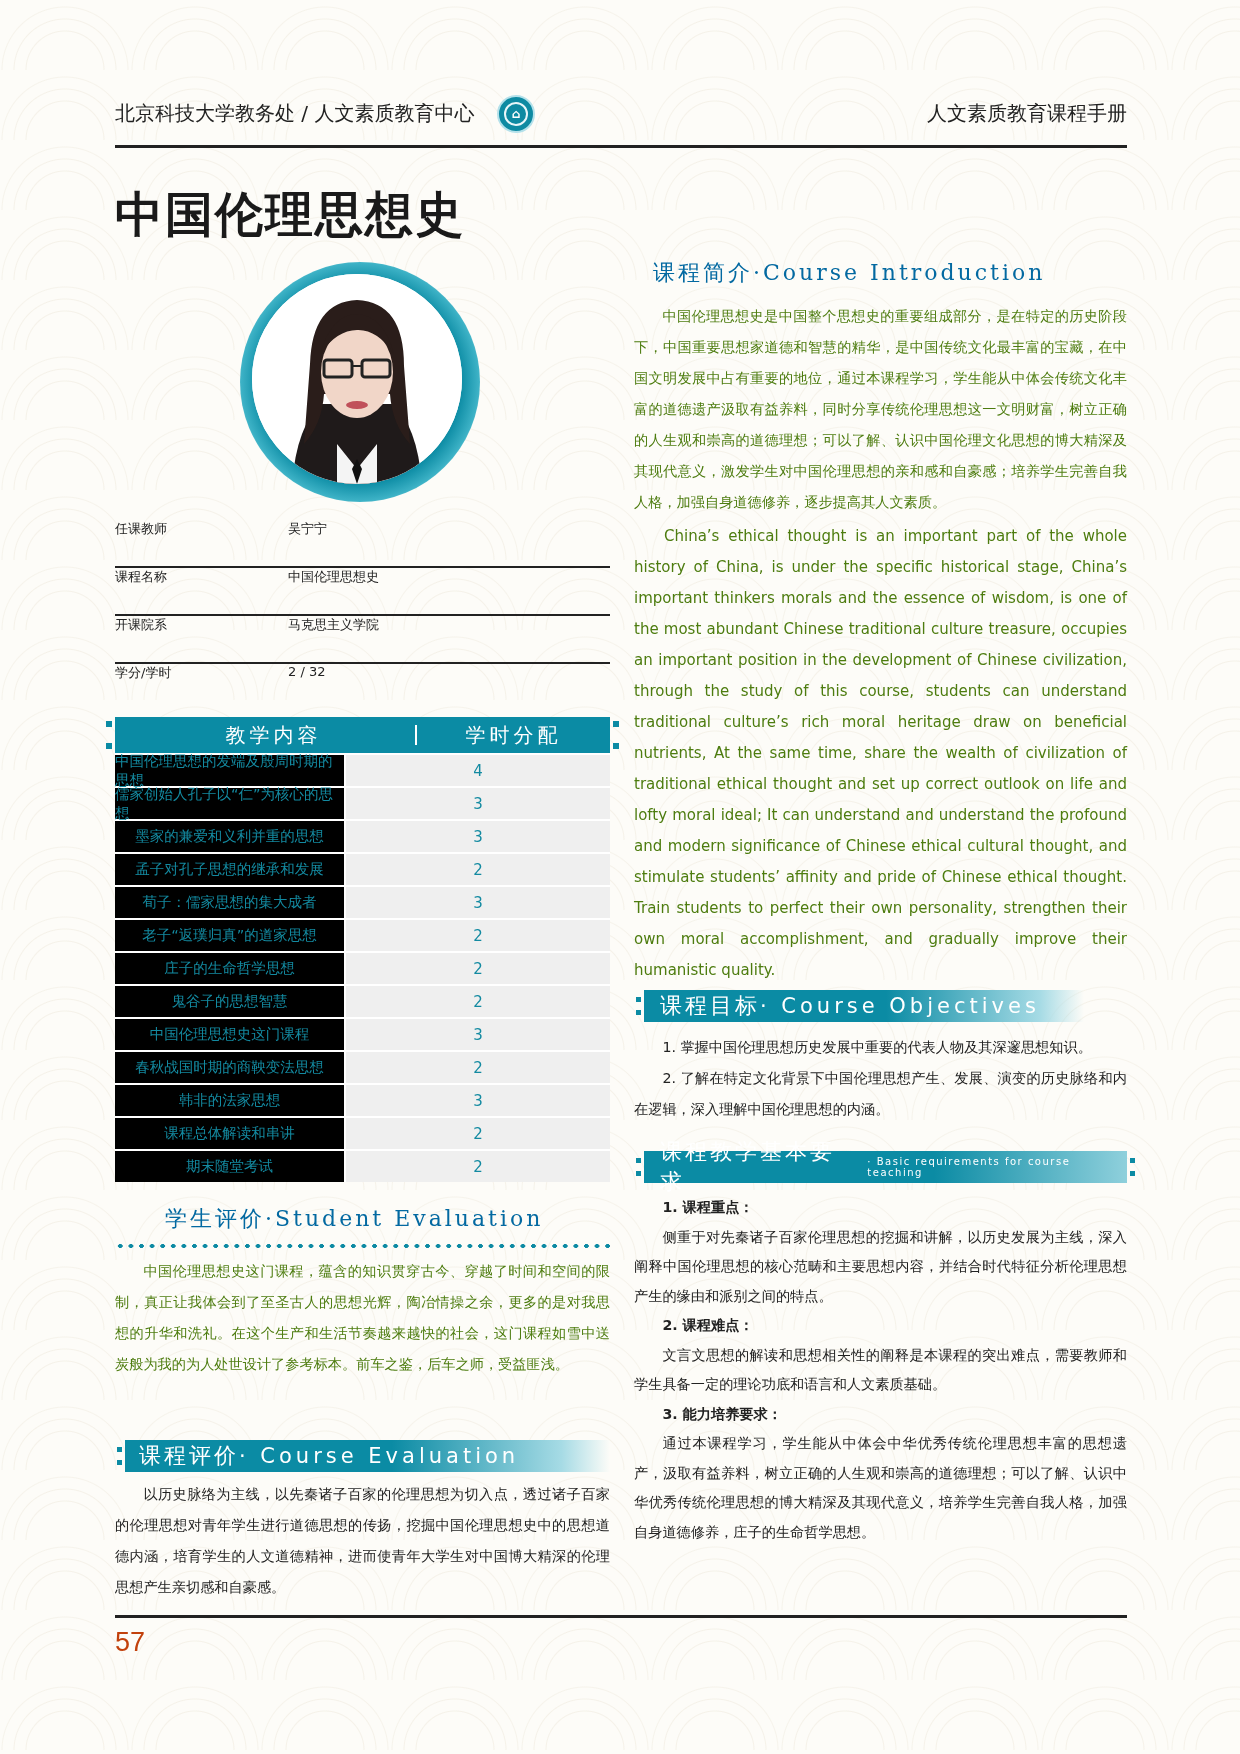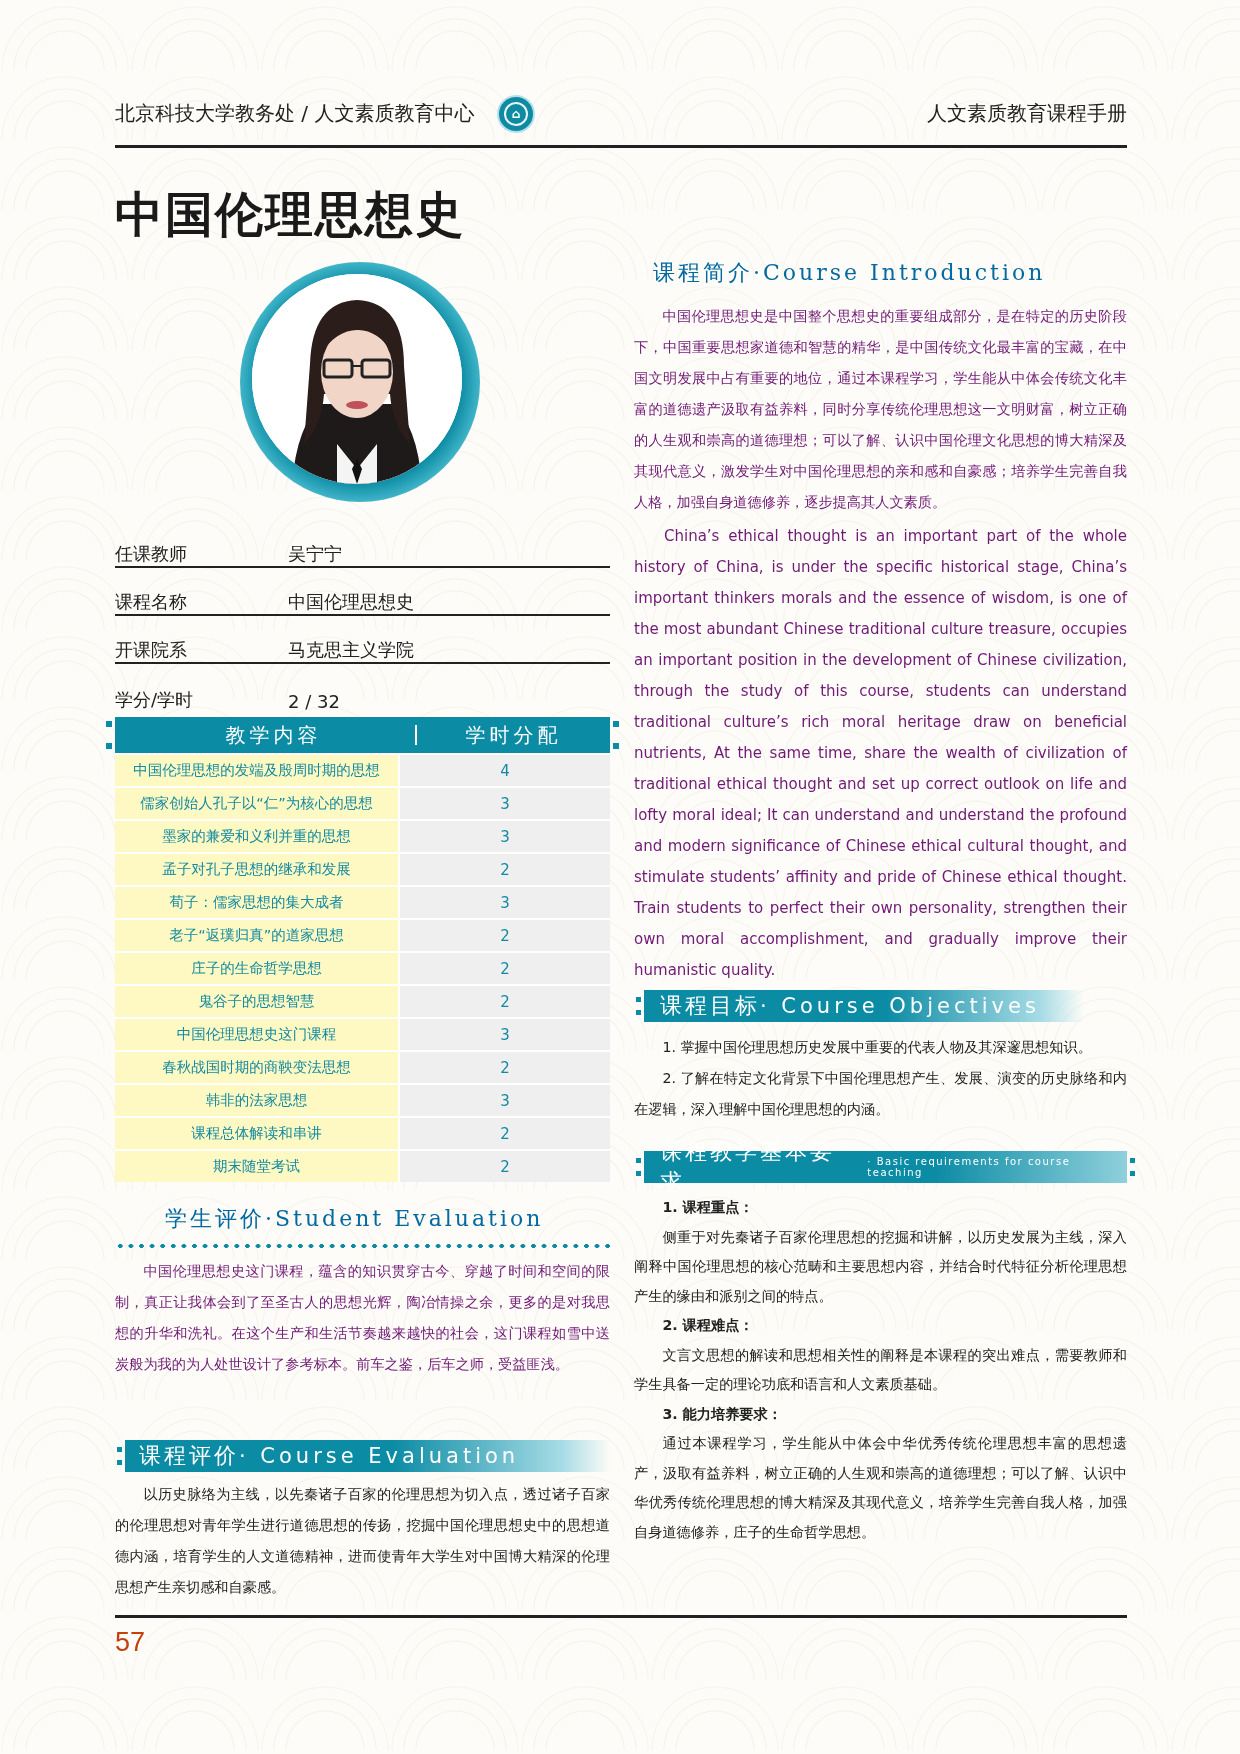--- a/index.html
+++ b/index.html
@@ -26,45 +26,45 @@
   .title { position: absolute; left: 115px; top: 183px; font-size: 48px; font-weight: bold; letter-spacing: 2px; color: #1a1a1a; font-family: "DejaVu Serif", "Liberation Serif", serif; }
 
   
   .portrait-ring { position: absolute; left: 240px; top: 262px; width: 240px; height: 240px; border-radius: 50%;
     background: radial-gradient(circle, #0f8ea6 60%, #3db2c6 70%, rgba(60,180,200,0.15) 78%, transparent 82%); }
   .portrait { position: absolute; left: 252px; top: 274px; width: 210px; height: 210px; border-radius: 50%; background: #fff; overflow: hidden; }
   .portrait svg { width: 100%; height: 100%; }
 
   
   .info { position: absolute; left: 115px; top: 520px; width: 495px; }
-  .info-row { display: flex; height: 48px; align-items: flex-end; border-bottom: 2px solid #222; font-size: 18px; }
+  .info-row { display: flex; height: 48px; align-items: flex-start; border-bottom: 2px solid #222; font-size: 13px; }
   .info-row:last-child { border-bottom: none; }
   .info-label { width: 173px; color: #222; }
   .info-value { color: #222; }
 
   
   .sched { position: absolute; left: 115px; top: 717px; width: 495px; }
   .sched-head { position: relative; height: 36px; background: #0b8ba4; display: flex; align-items: center; color: #fff; font-size: 20px; letter-spacing: 4px; }
   .sched-head .c1 { width: 283px; text-align: center; margin-left: 17px; }
   .sched-head .sep { width: 2px; height: 20px; background: #fff; }
   .sched-head .c2 { flex: 1; text-align: center; }
   .corner { position: absolute; width: 6px; height: 6px; background: #0b8ba4; }
   .sched-row { display: flex; height: 33px; margin-top: 0; border-top: 2px solid #fff; }
-  .sched-row .c1 { width: 285px; background: #fef9c3; color: #138aa1; font-size: 14.5px; display: flex; align-items: center; justify-content: center; border-right: 2px solid #fff; }
+  .sched-row .c1 { width: 231px; background: #000000; color: #138aa1; font-size: 14.5px; display: flex; align-items: center; justify-content: center; border-right: 2px solid #fff; }
   .sched-row .c2 { flex: 1; background: #efefef; color: #138aa1; font-size: 15px; display: flex; align-items: center; justify-content: center; }
 
   
   .serif-head { font-family: "DejaVu Serif", "Liberation Serif", serif; font-weight: normal; color: #0369a1; letter-spacing: 3px; }
   .band { position: absolute; height: 32px; background: linear-gradient(90deg, #0b8ba4 0%, #0b8ba4 55%, #a6dbe5 90%, rgba(255,255,255,0) 100%); color: #fff; display: flex; align-items: center; padding-left: 16px; font-size: 22px; letter-spacing: 3px; }
   .band .en { letter-spacing: 4px; font-size: 21px; }
   .band .small-en { font-size: 10px; letter-spacing: 1.5px; margin-left: 10px; }
   .band-notch { position: absolute; left: -8px; width: 5px; height: 5px; background: #0b8ba4; }
 
   .para { position: absolute; font-size: 14.2px; line-height: 31px; text-align: justify; }
-  .teal { color: #701a75; }
+  .teal { color: #4d7c0f; }
   .dark { color: #222; }
   .indent { text-indent: 2em; }
 
   .dots { position: absolute; left: 115px; top: 1244px; width: 495px; height: 4px;
     background-image: radial-gradient(circle, #0d8aa3 2px, transparent 2.4px); background-size: 10.6px 4px; }
 
   .foot-rule { position: absolute; left: 115px; top: 1615px; width: 1012px; height: 3px; background: #222; }
   .page-num { position: absolute; left: 115px; top: 1627px; font-size: 27px; color: #c2410c; font-family: "Liberation Sans", sans-serif; }
 
   .req-h { font-weight: bold; }

